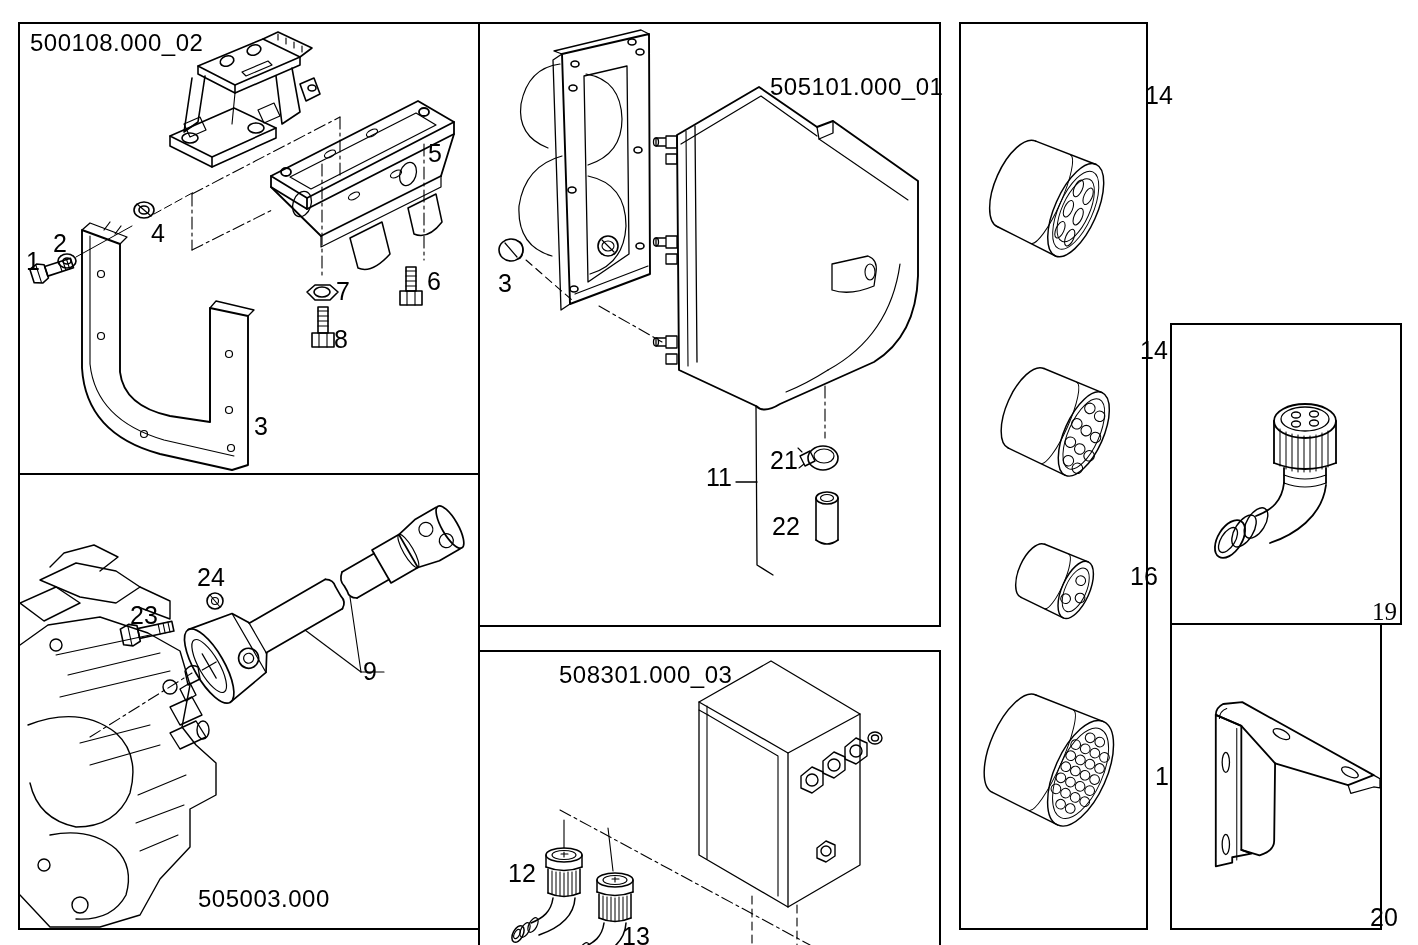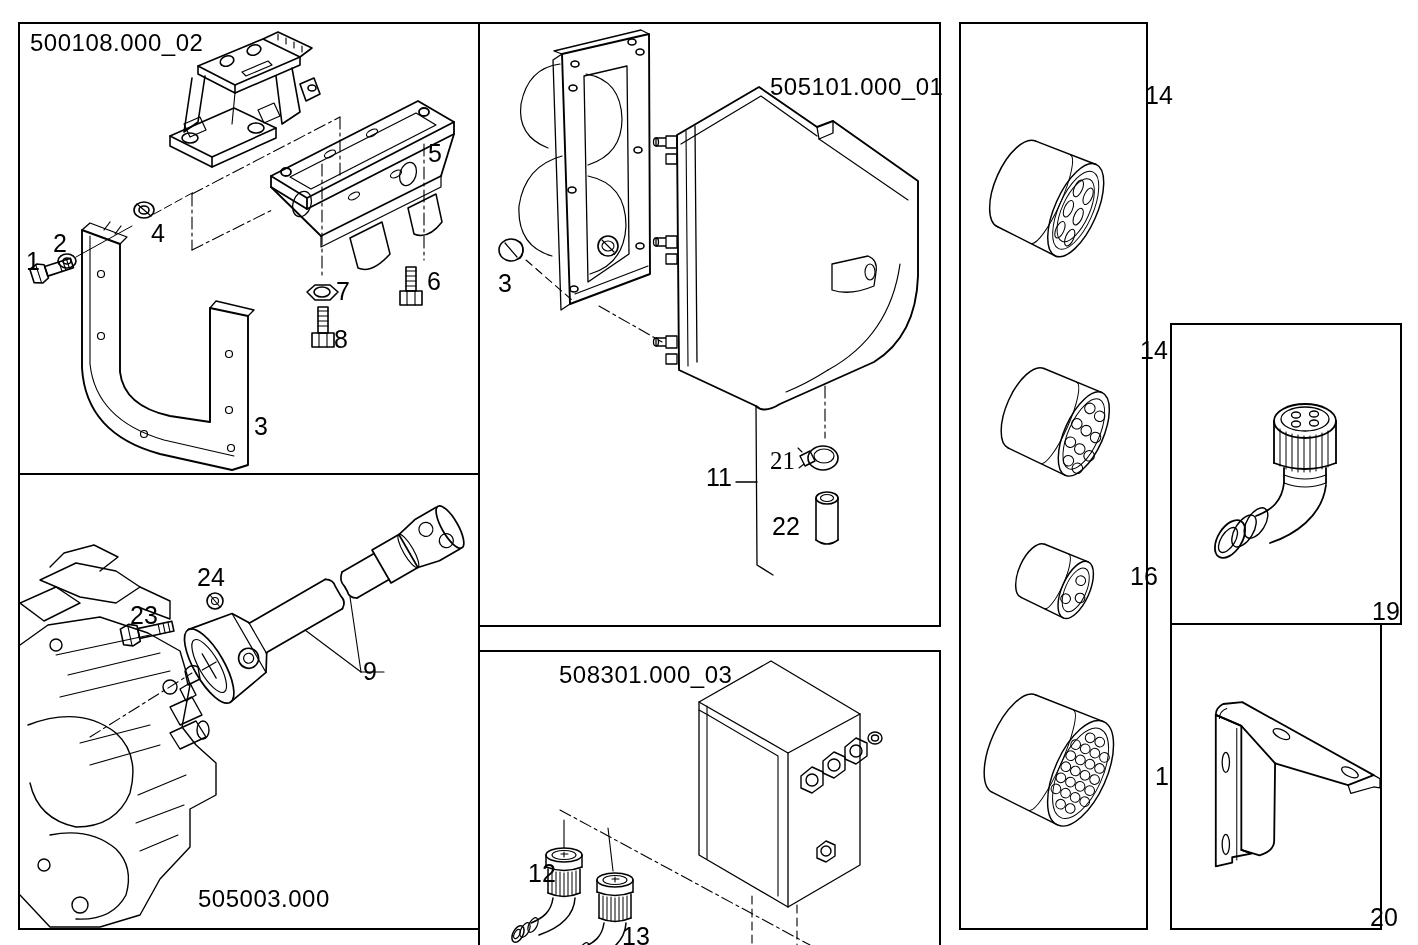--- a/index.html
+++ b/index.html
@@ -297,21 +297,21 @@
           <ellipse cx="347" cy="474" rx="11" ry="6"></ellipse>
           <ellipse cx="347" cy="474" rx="6.5" ry="3.5" stroke-width="1.1"></ellipse>
           <path d="M336,474 L336,516 M358,474 L358,516"></path>
           <path d="M336,516 Q347,524 358,516"></path>
         </g>
       </g>
     </svg>
     <div class="code" style="left:290px;top:9px;margin-top:41px;">505101.000_01</div>
     <div class="callout" style="left:18px;top:246px;">3</div>
     <div class="callout" style="left:226px;top:440px;">11</div>
-    <div class="callout" style="left:290px;top:423px;font-family:Liberation Serif, serif;">21</div>
+    <div class="callout" style="left:290px;top:423px;">21</div>
     <div class="callout" style="left:292px;top:489px;text-align:right;">22</div>
   </div>
 
   <div class="panel" style="left:478px;top:650px;width:463px;height:305px;padding-left:43px;">
     <svg viewBox="0 0 459 301">
       <g fill="none" stroke="#000" stroke-width="1.5" stroke-linejoin="round" stroke-linecap="round">
 
         <g>
           <path d="M219,50 L291,9 L380,62 L380,213 L308,255 L219,203 Z" stroke-width="1.3"></path>
           <path d="M219,50 L308,101 L308,255" stroke-width="1.3"></path>
@@ -371,21 +371,21 @@
           <path d="M-11,43 C-13,57 -21,63 -33,68"></path>
           <path d="M11,43 C10,61 -5,73 -25,80"></path>
           <ellipse cx="-31" cy="70" rx="4" ry="8" transform="rotate(28 -31 70)" stroke-width="1.2"></ellipse>
           <ellipse cx="-39" cy="75" rx="4" ry="8" transform="rotate(28 -39 75)" stroke-width="1.2"></ellipse>
           <ellipse cx="-46" cy="79" rx="5" ry="9" transform="rotate(28 -46 79)"></ellipse>
           <ellipse cx="-47" cy="79" rx="2.5" ry="5" transform="rotate(28 -47 79)" stroke-width="1.1"></ellipse>
         </g>
       </g>
     </svg>
     <div class="code" style="left:79px;top:10px;">508301.000_03</div>
-    <div class="callout" style="left:28px;top:208px;margin-left:20px;">12</div>
+    <div class="callout" style="left:28px;top:208px;">12</div>
     <div class="callout" style="left:142px;top:271px;">13</div>
   </div>
 
   <div class="panel" style="left:939px;top:22px;width:189px;height:908px;margin-left:20px;">
     <svg viewBox="0 0 229 904">
       <g fill="none" stroke="#000" stroke-width="1.8" stroke-linejoin="round" stroke-linecap="round">
 
         <g transform="translate(142,123) rotate(24)">
           <path d="M-80,-58 A26,58 0 0 0 -80,58"></path>
           <path d="M-80,-58 L0,-62 M-80,58 L0,62"></path>
@@ -471,21 +471,21 @@
         </g>
       </g>
     </svg>
     <div class="callout" style="left:184px;top:58px;">14</div>
     <div class="callout" style="left:179px;top:313px;">14</div>
     <div class="callout" style="left:169px;top:539px;">16</div>
     <div class="callout" style="left:194px;top:739px;">17</div>
   </div>
 
 
-  <div class="panel" style="left:1170px;top:323px;width:232px;height:302px;">
+  <div class="panel" style="left:1170px;top:323px;width:232px;height:302px;font-family:Liberation Serif, serif;">
     <svg viewBox="0 0 228 298">
       <g fill="none" stroke="#000" stroke-width="1.8" stroke-linejoin="round" stroke-linecap="round">
         <g>
           <ellipse cx="133" cy="96" rx="31" ry="17"></ellipse>
           <ellipse cx="133" cy="94" rx="24" ry="12" stroke-width="1.3"></ellipse>
           <ellipse cx="124" cy="90" rx="4.5" ry="3" stroke-width="1.3"></ellipse>
           <ellipse cx="142" cy="89" rx="4.5" ry="3" stroke-width="1.3"></ellipse>
           <ellipse cx="124" cy="99" rx="4.5" ry="3" stroke-width="1.3"></ellipse>
           <ellipse cx="142" cy="98" rx="4.5" ry="3" stroke-width="1.3"></ellipse>
           <path d="M102,96 L102,138 M164,96 L164,138"></path>

